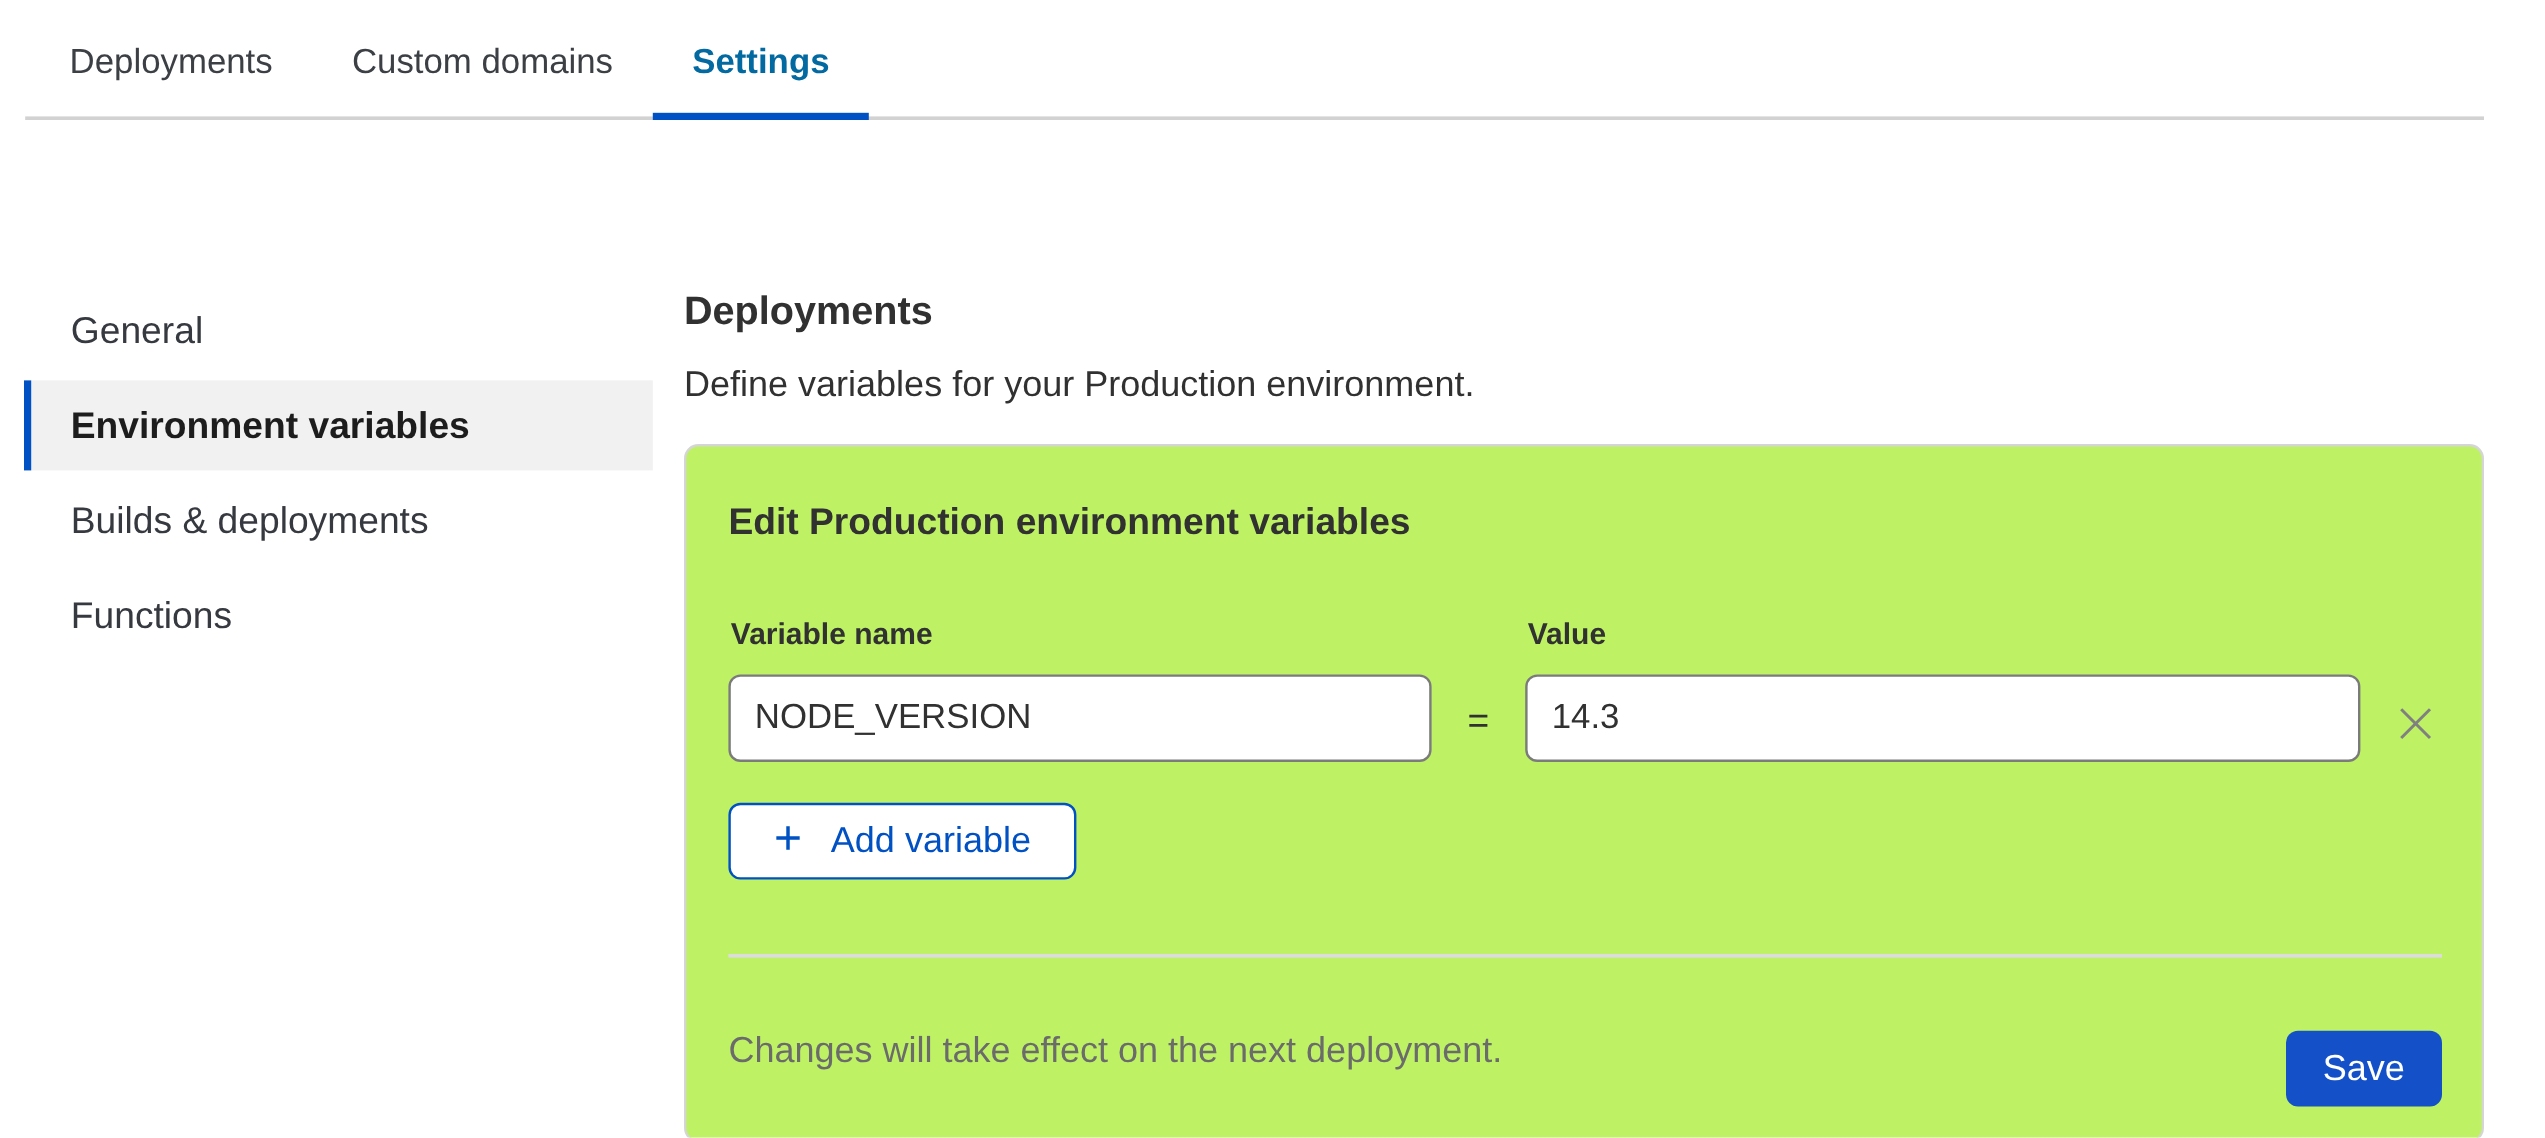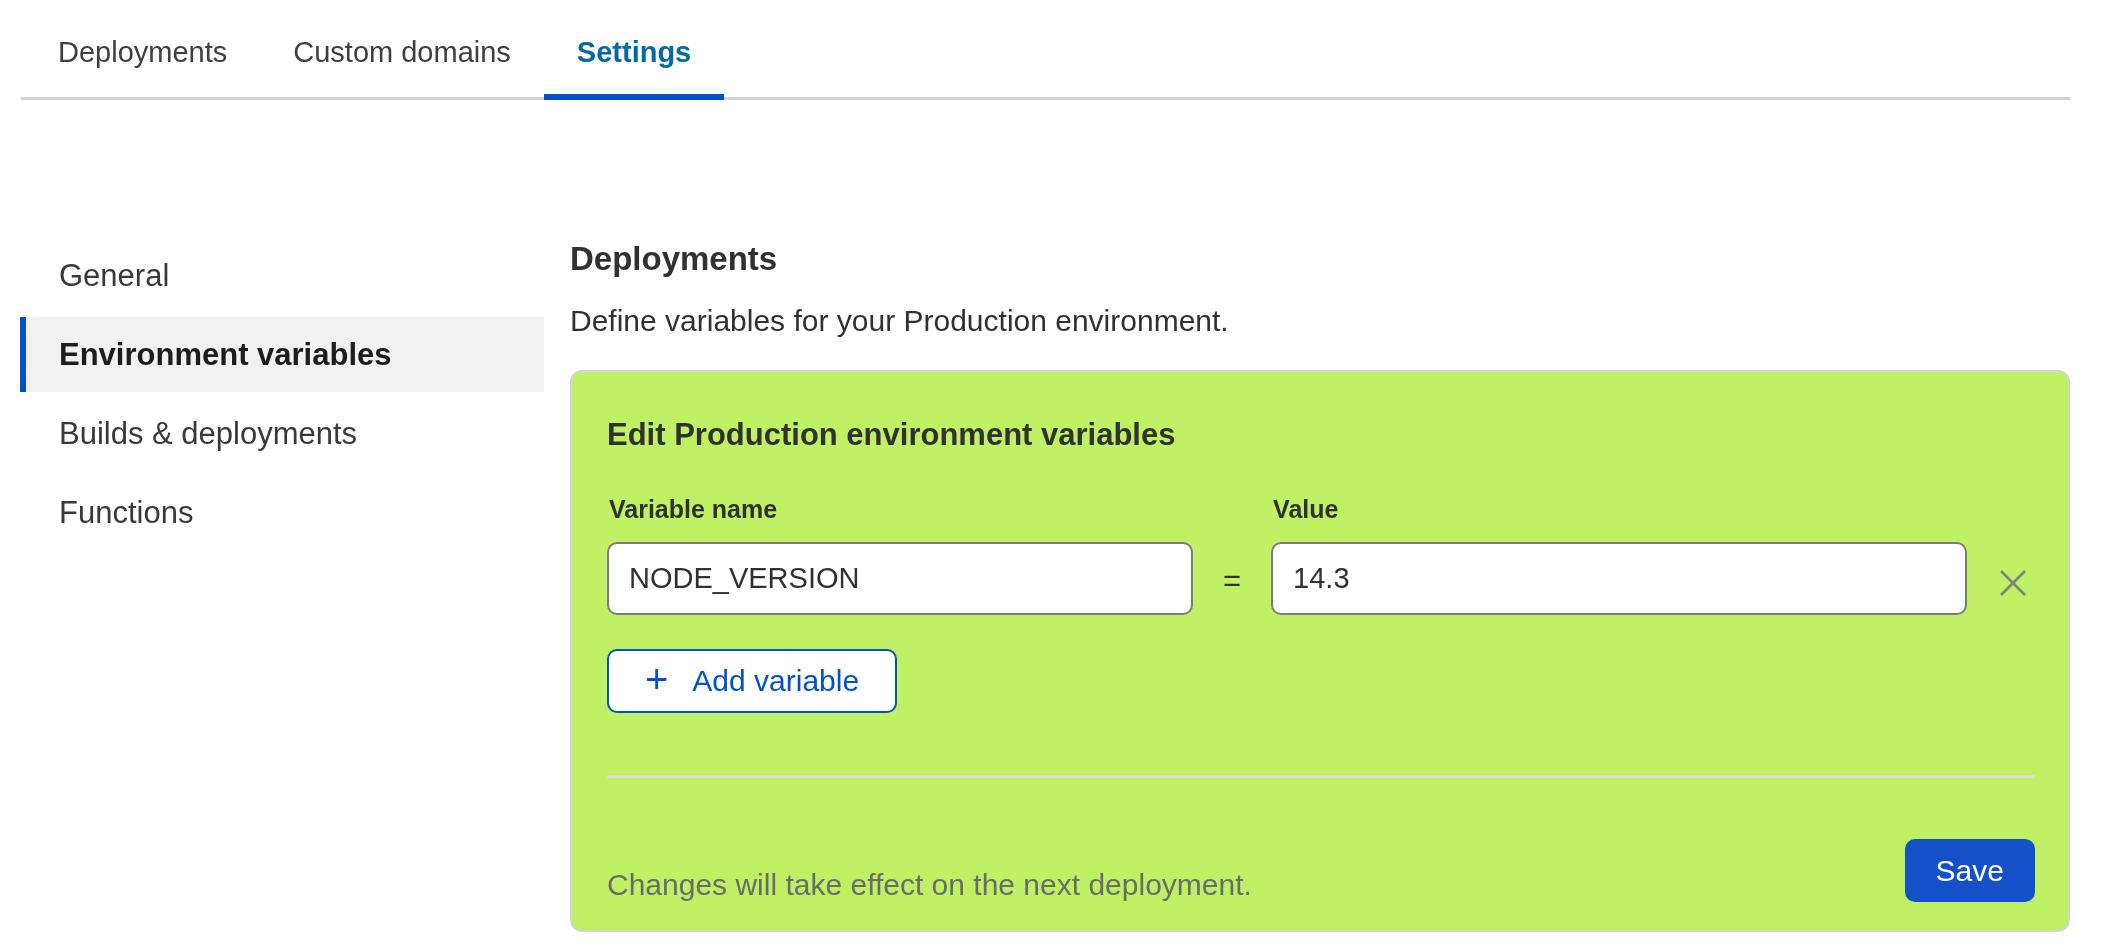--- a/index.html
+++ b/index.html
@@ -62,21 +62,21 @@
   
   .card {
     margin-top: 32px;
     border: 2px solid #d5d5d5;
     border-radius: 12px;
     background: #bef264;
     padding: 45px 33px 28px 35px;
   }
   .card-title { font-size: 31px; font-weight: 700; color: #313131; }
 
-  .var-row { display: flex; align-items: flex-end; margin-top: 42px; }
+  .var-row { display: flex; align-items: flex-end; margin-top: 62px; }
   .field { display: flex; flex-direction: column; }
   .field label {
     font-size: 25px;
     font-weight: 700;
     color: #313131;
     margin: 0 0 18px 2px;
   }
   .field input {
     height: 73px;
     border: 2px solid #7b7b7b;
@@ -131,21 +131,21 @@
 
   .card hr {
     border: none;
     border-top: 3px solid #dcdcdc;
     margin-top: 62px;
   }
 
   .card-footer {
     margin-top: 61px;
     display: flex;
-    align-items: flex-end;
+    align-items: flex-start;
     justify-content: space-between;
   }
   .footer-note { font-size: 30px; color: #6b6b6b; }
   .footer-actions { display: flex; gap: 18px; }
   .btn {
     height: 63px;
     border: none;
     border-radius: 10px;
     font-family: inherit;
     font-size: 30px;

